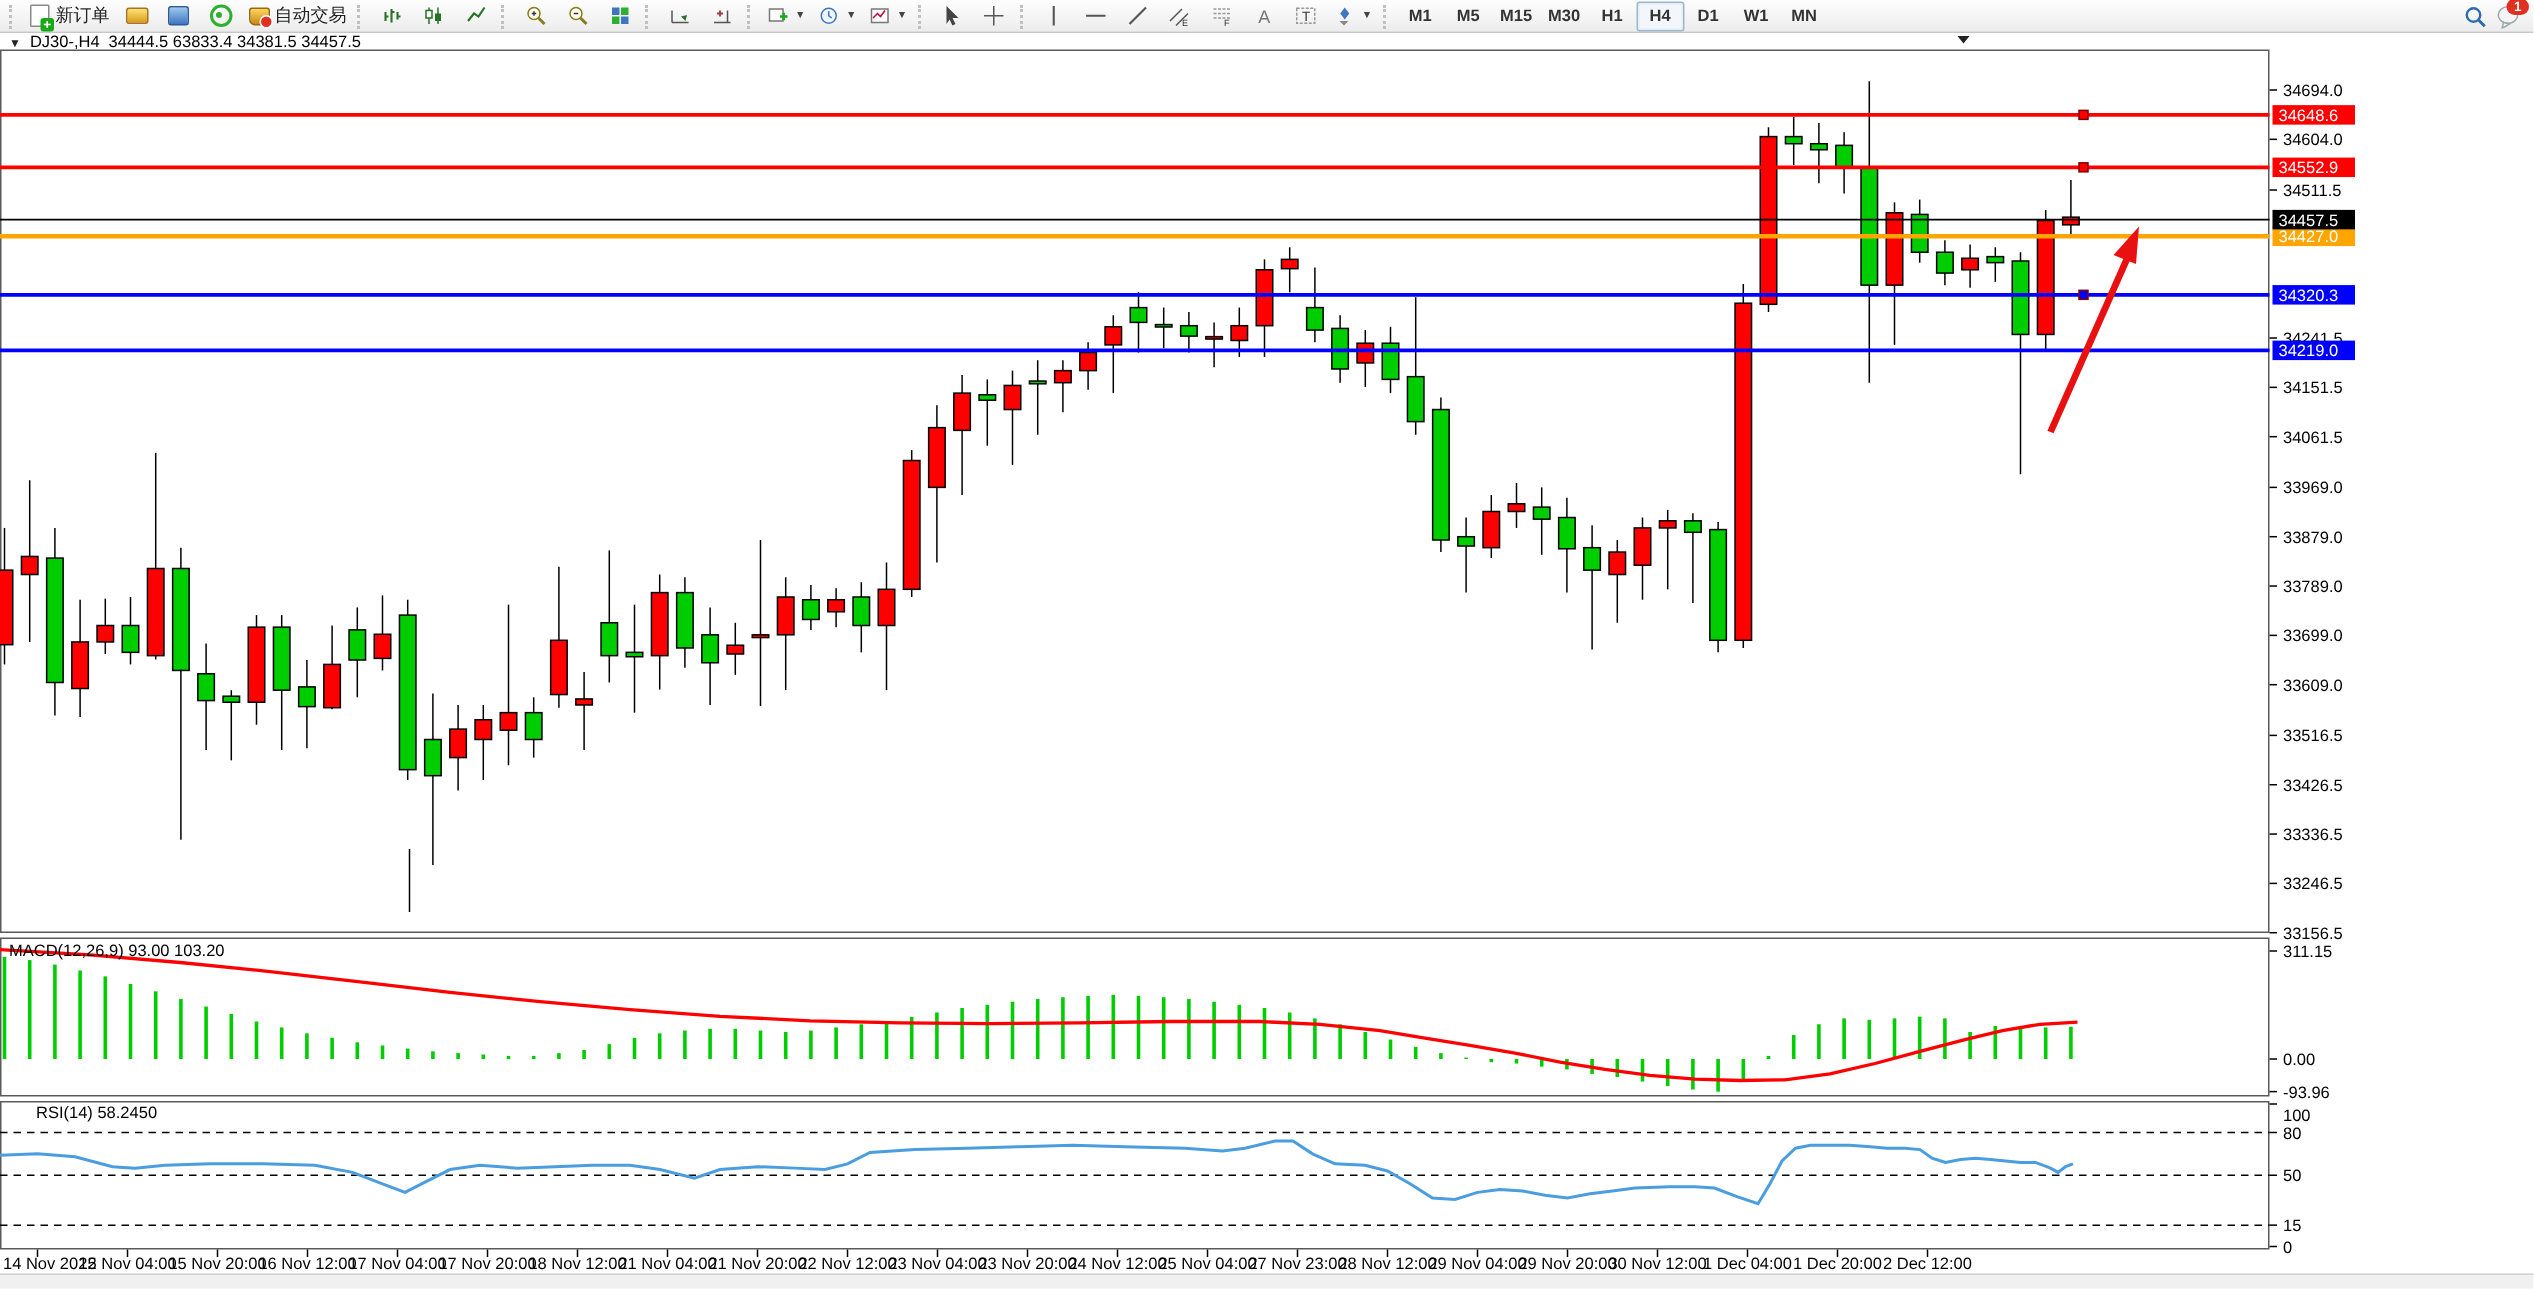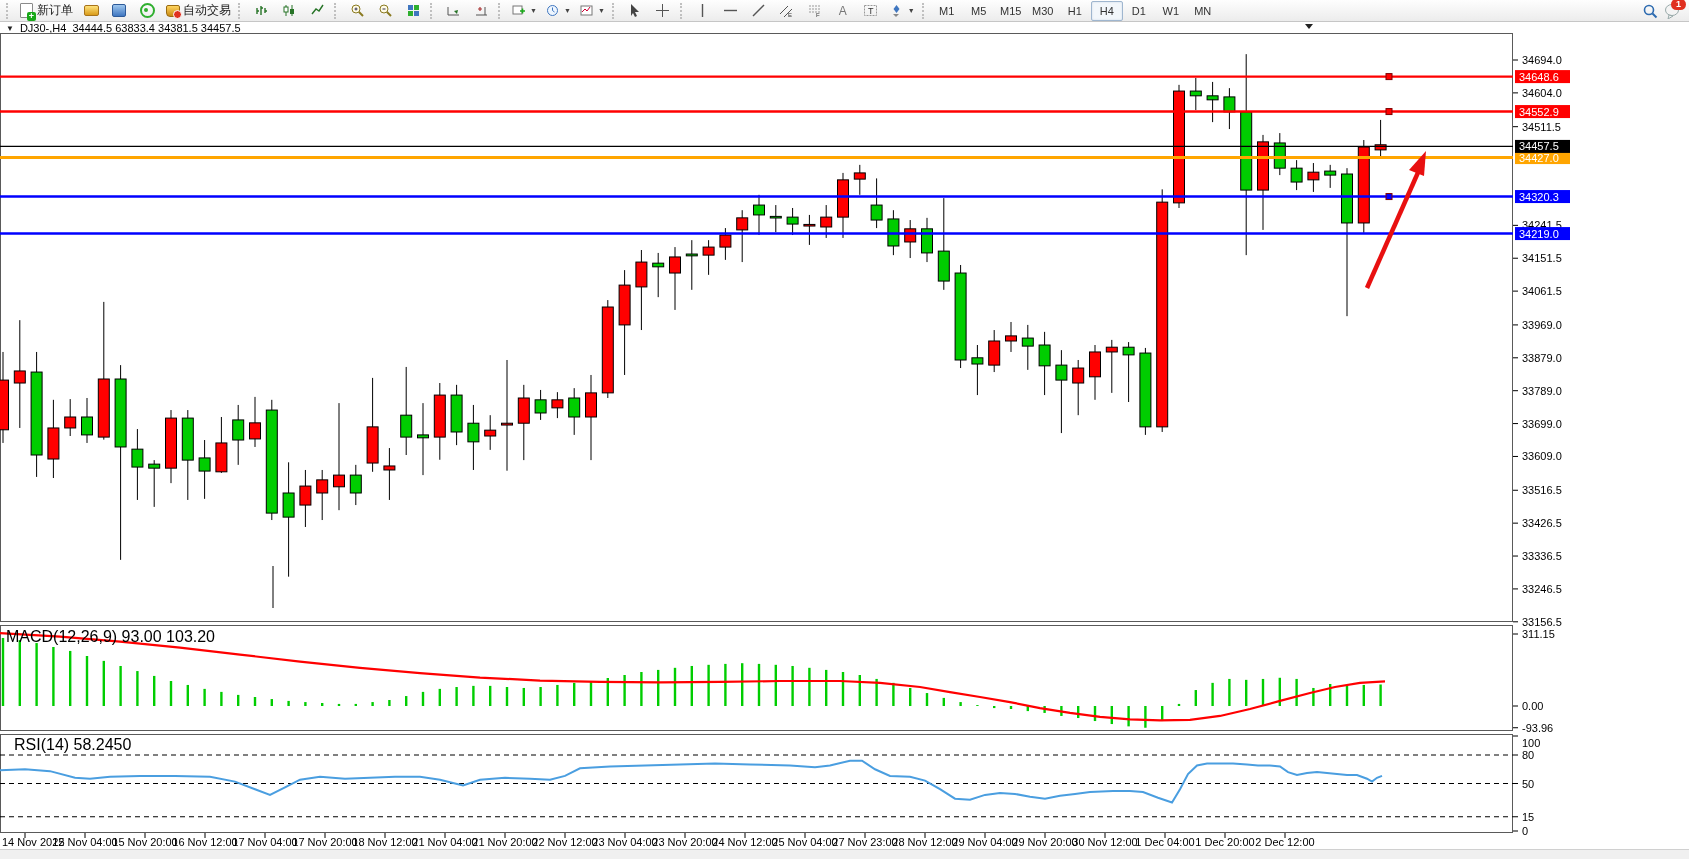--- a/index.html
+++ b/index.html
@@ -17,31 +17,31 @@
   .paper{position:relative;width:11px;height:13px;background:#fff;border:1px solid #8a8a8a;border-radius:1px;}
   .paper i{position:absolute;right:-4px;bottom:-4px;width:9px;height:9px;background:#18a818;color:#fff;
     font-style:normal;font-size:9px;line-height:9px;text-align:center;border-radius:2px;font-weight:bold;}
   .gold{width:13px;height:9px;background:linear-gradient(#ffe27a,#d99b1a);border:1px solid #a8731a;border-radius:2px;}
   .bluebox{width:12px;height:11px;background:linear-gradient(#9ec7ef,#3f76c0);border:1px solid #2d5a99;border-radius:2px;}
   .signal{width:11px;height:11px;border-radius:50%;border:2px solid #2faf2f;position:relative;}
   .signal b{position:absolute;left:2.5px;top:2.5px;width:4px;height:4px;background:#2faf2f;border-radius:50%;}
   .pot{position:relative;width:12px;height:10px;background:linear-gradient(#ffd45e,#c98a12);border:1px solid #996a10;border-radius:2px 2px 4px 4px;}
   .pot i{position:absolute;right:-3px;bottom:-3px;width:7px;height:7px;background:#e03020;border:1px solid #fff;border-radius:50%;}
   .tfbtn{height:18px;min-width:24px;display:inline-flex;align-items:center;justify-content:center;
-    font-size:11px;color:#333;border:1px solid transparent;border-radius:2px;padding:0 3px;}
+    font-size:11px;color:#333;border:1px solid transparent;border-radius:2px;padding:0 3px;font-weight:bold;}
   .tfbtn.active{border-color:#9fb6cf;background:#f3f7fb;box-shadow:inset 0 0 2px #c9d6e4;}
   #tb-right{margin-left:auto;display:flex;align-items:center;margin-right:8px;gap:6px;}
   .badge{position:absolute;right:-5px;top:-4px;min-width:11px;height:11px;background:#e03020;color:#fff;
     border-radius:6px;font-size:9px;line-height:11px;text-align:center;padding:0 2px;font-weight:bold;}
   
   #titlebar{position:absolute;left:0;top:22px;width:1689px;height:12px;font-size:11px;color:#000;
     display:flex;align-items:center;gap:6px;padding-left:6px;box-sizing:border-box;background:#fff;}
   #titlebar .tri{font-size:8px;color:#222;}
   
-  .ind-label{position:absolute;font-size:16px;color:#000;z-index:5;pointer-events:none;}
+  .ind-label{position:absolute;font-size:11px;color:#000;z-index:5;pointer-events:none;}
   #svg-root{position:absolute;left:0;top:0;z-index:1;}
   #statusbar{position:absolute;left:0;top:849px;width:1689px;height:10px;background:#f0f0f0;border-top:1px solid #d0d0d0;}
   svg text{font-family:"Liberation Sans","DejaVu Sans",sans-serif;}
 </style>
 </head>
 <body>
 
 <div id="app">
 
   <div id="toolbar">
@@ -227,21 +227,21 @@
     </div>
   </div>
 
   <div id="titlebar">
     <span class="tri">▼</span>
     <span>DJ30-,H4</span>
     <span>34444.5 63833.4 34381.5 34457.5</span>
   </div>
 
   <div class="ind-label" style="left:6px;top:628px;">MACD(12,26,9) 93.00 103.20</div>
-  <div class="ind-label" style="left:14px;top:736px;text-align:right;">RSI(14) 58.2450</div>
+  <div class="ind-label" style="left:24px;top:736px;text-align:right;">RSI(14) 58.2450</div>
 
   <svg id="svg-root" width="1689" height="859">
       <rect x="0.5" y="33.5" width="1512" height="588" fill="#fff" stroke="#5a5a5a"></rect>
       <rect x="0.5" y="625.5" width="1512" height="105" fill="#fff" stroke="#5a5a5a"></rect>
       <rect x="0.5" y="734.5" width="1512" height="98" fill="#fff" stroke="#5a5a5a"></rect>
       <line x1="1513" y1="60" x2="1518" y2="60" stroke="#000"></line>
       <text x="1522" y="64" font-size="11" fill="#000">34694.0</text>
       <line x1="1513" y1="92.88632294369131" x2="1518" y2="92.88632294369131" stroke="#000"></line>
       <text x="1522" y="96.88632294369131" font-size="11" fill="#000">34604.0</text>
       <line x1="1513" y1="126.68615485804071" x2="1518" y2="126.68615485804071" stroke="#000"></line>

